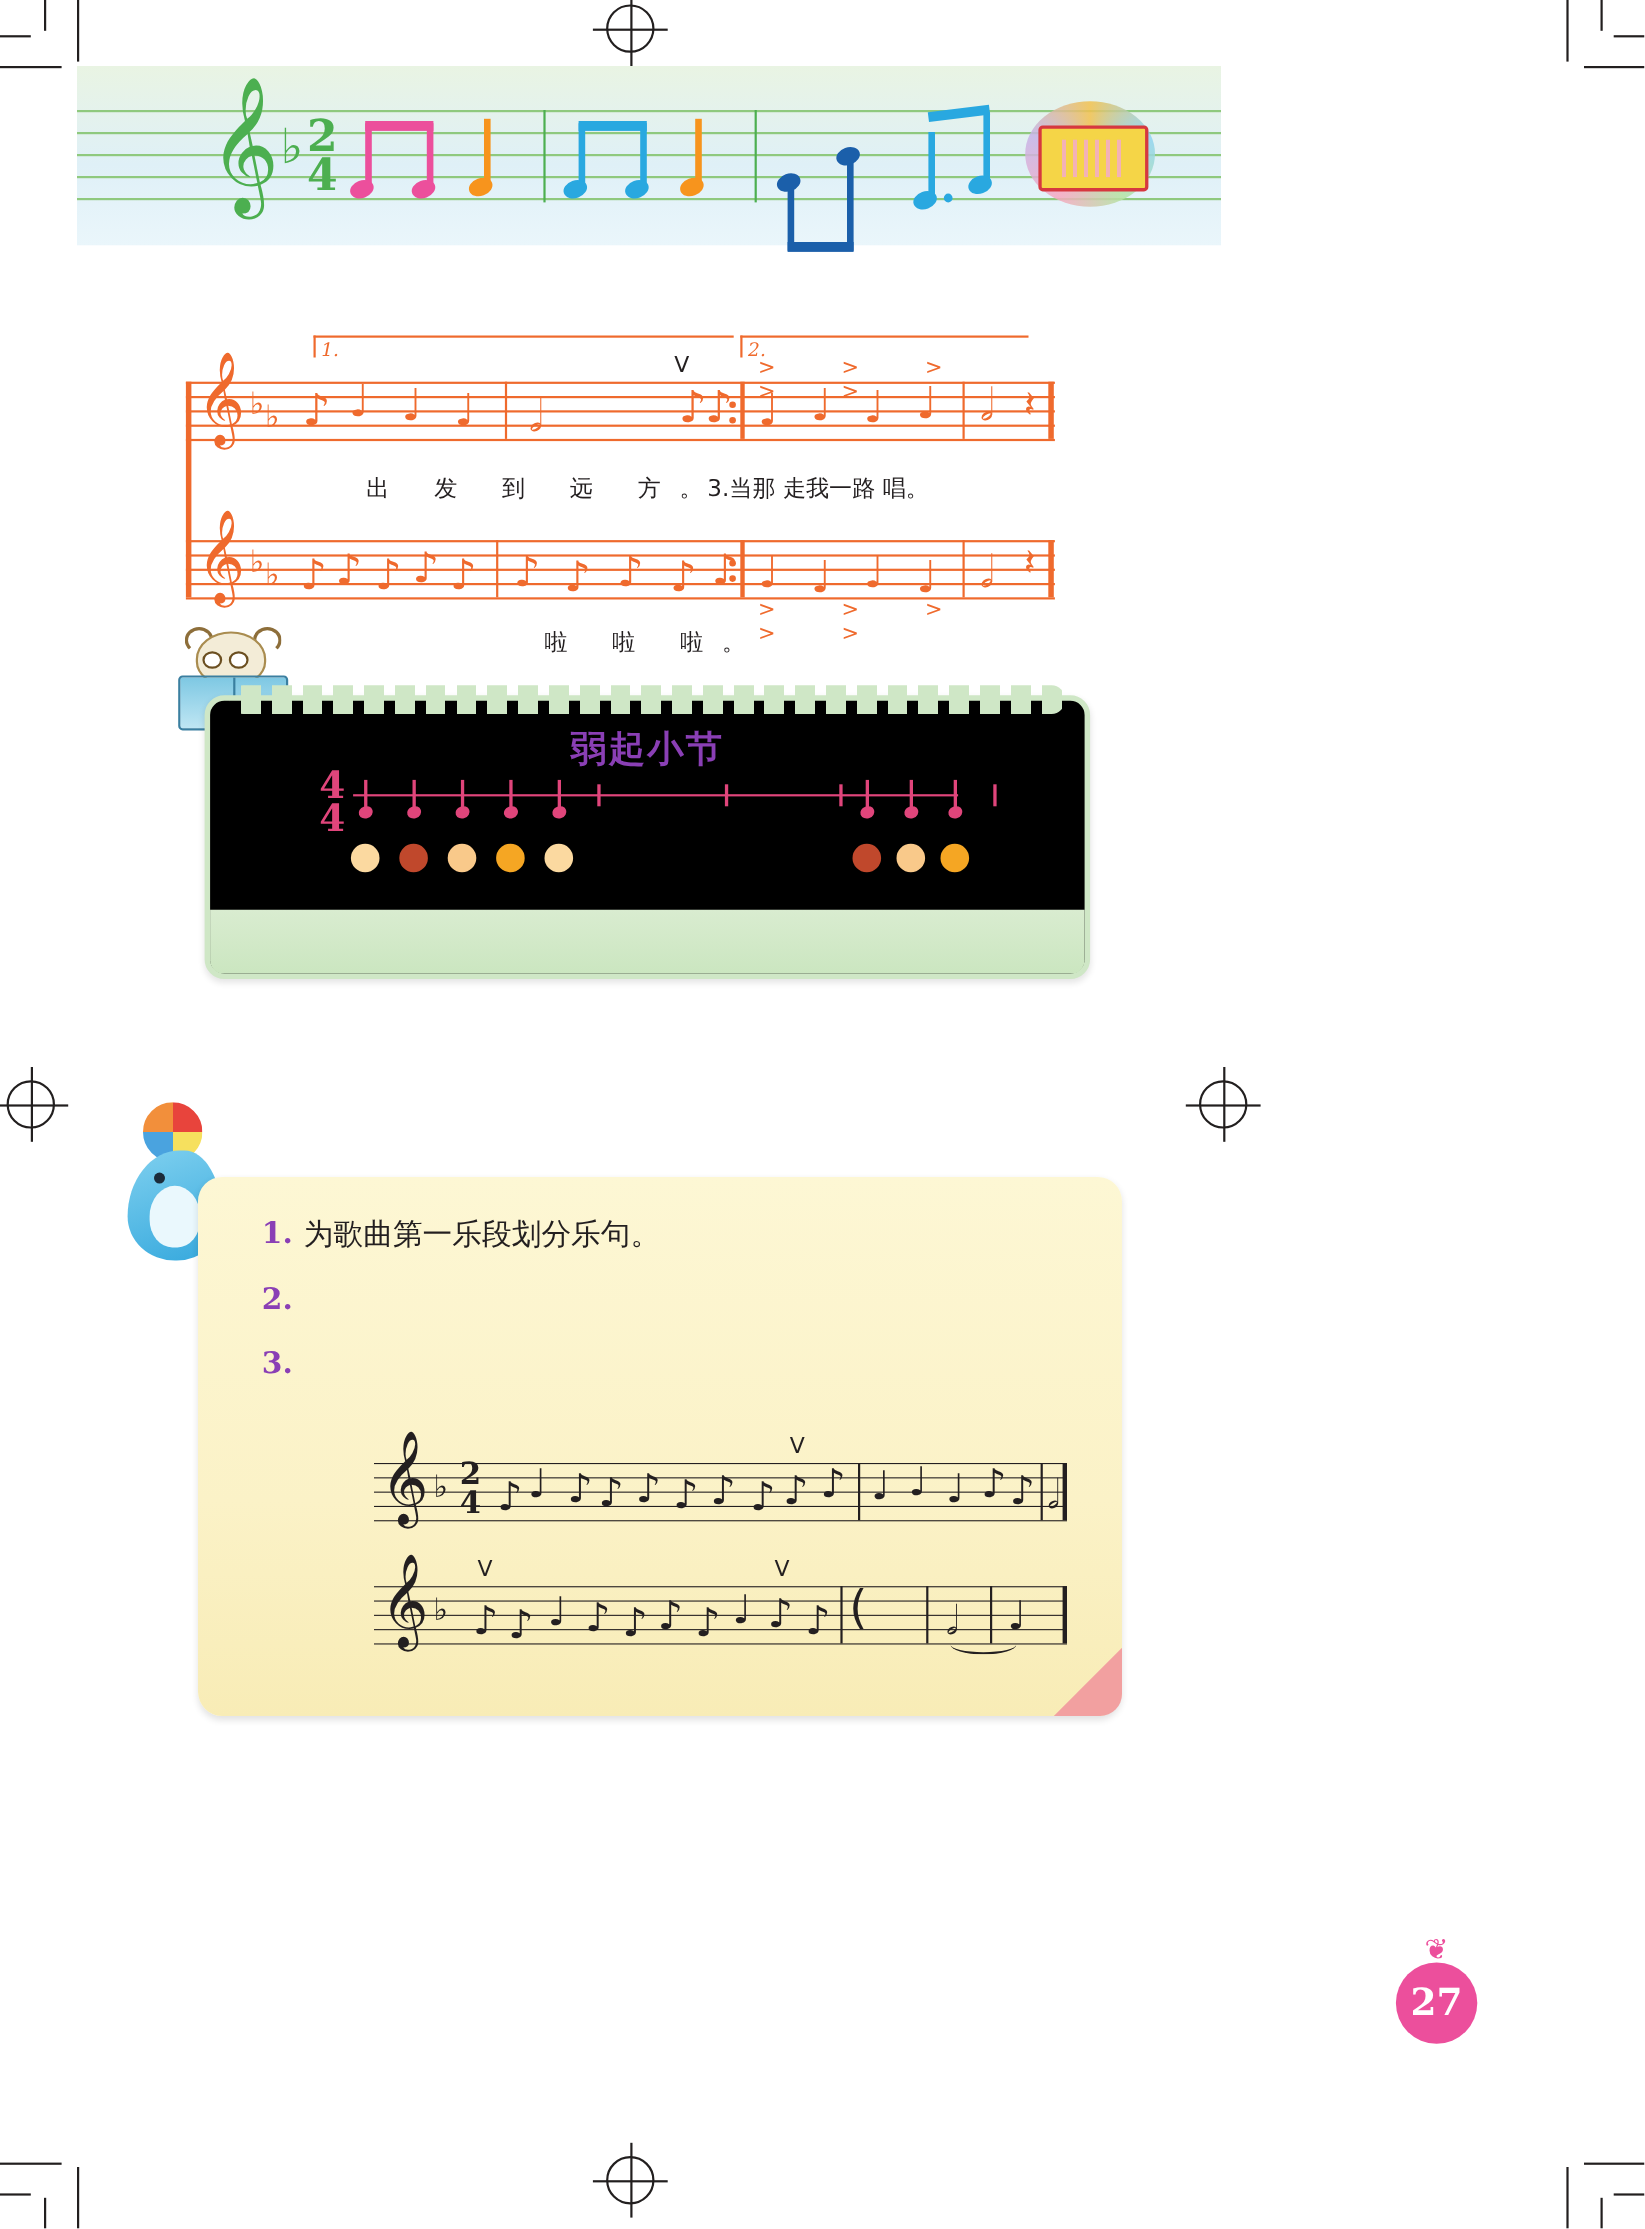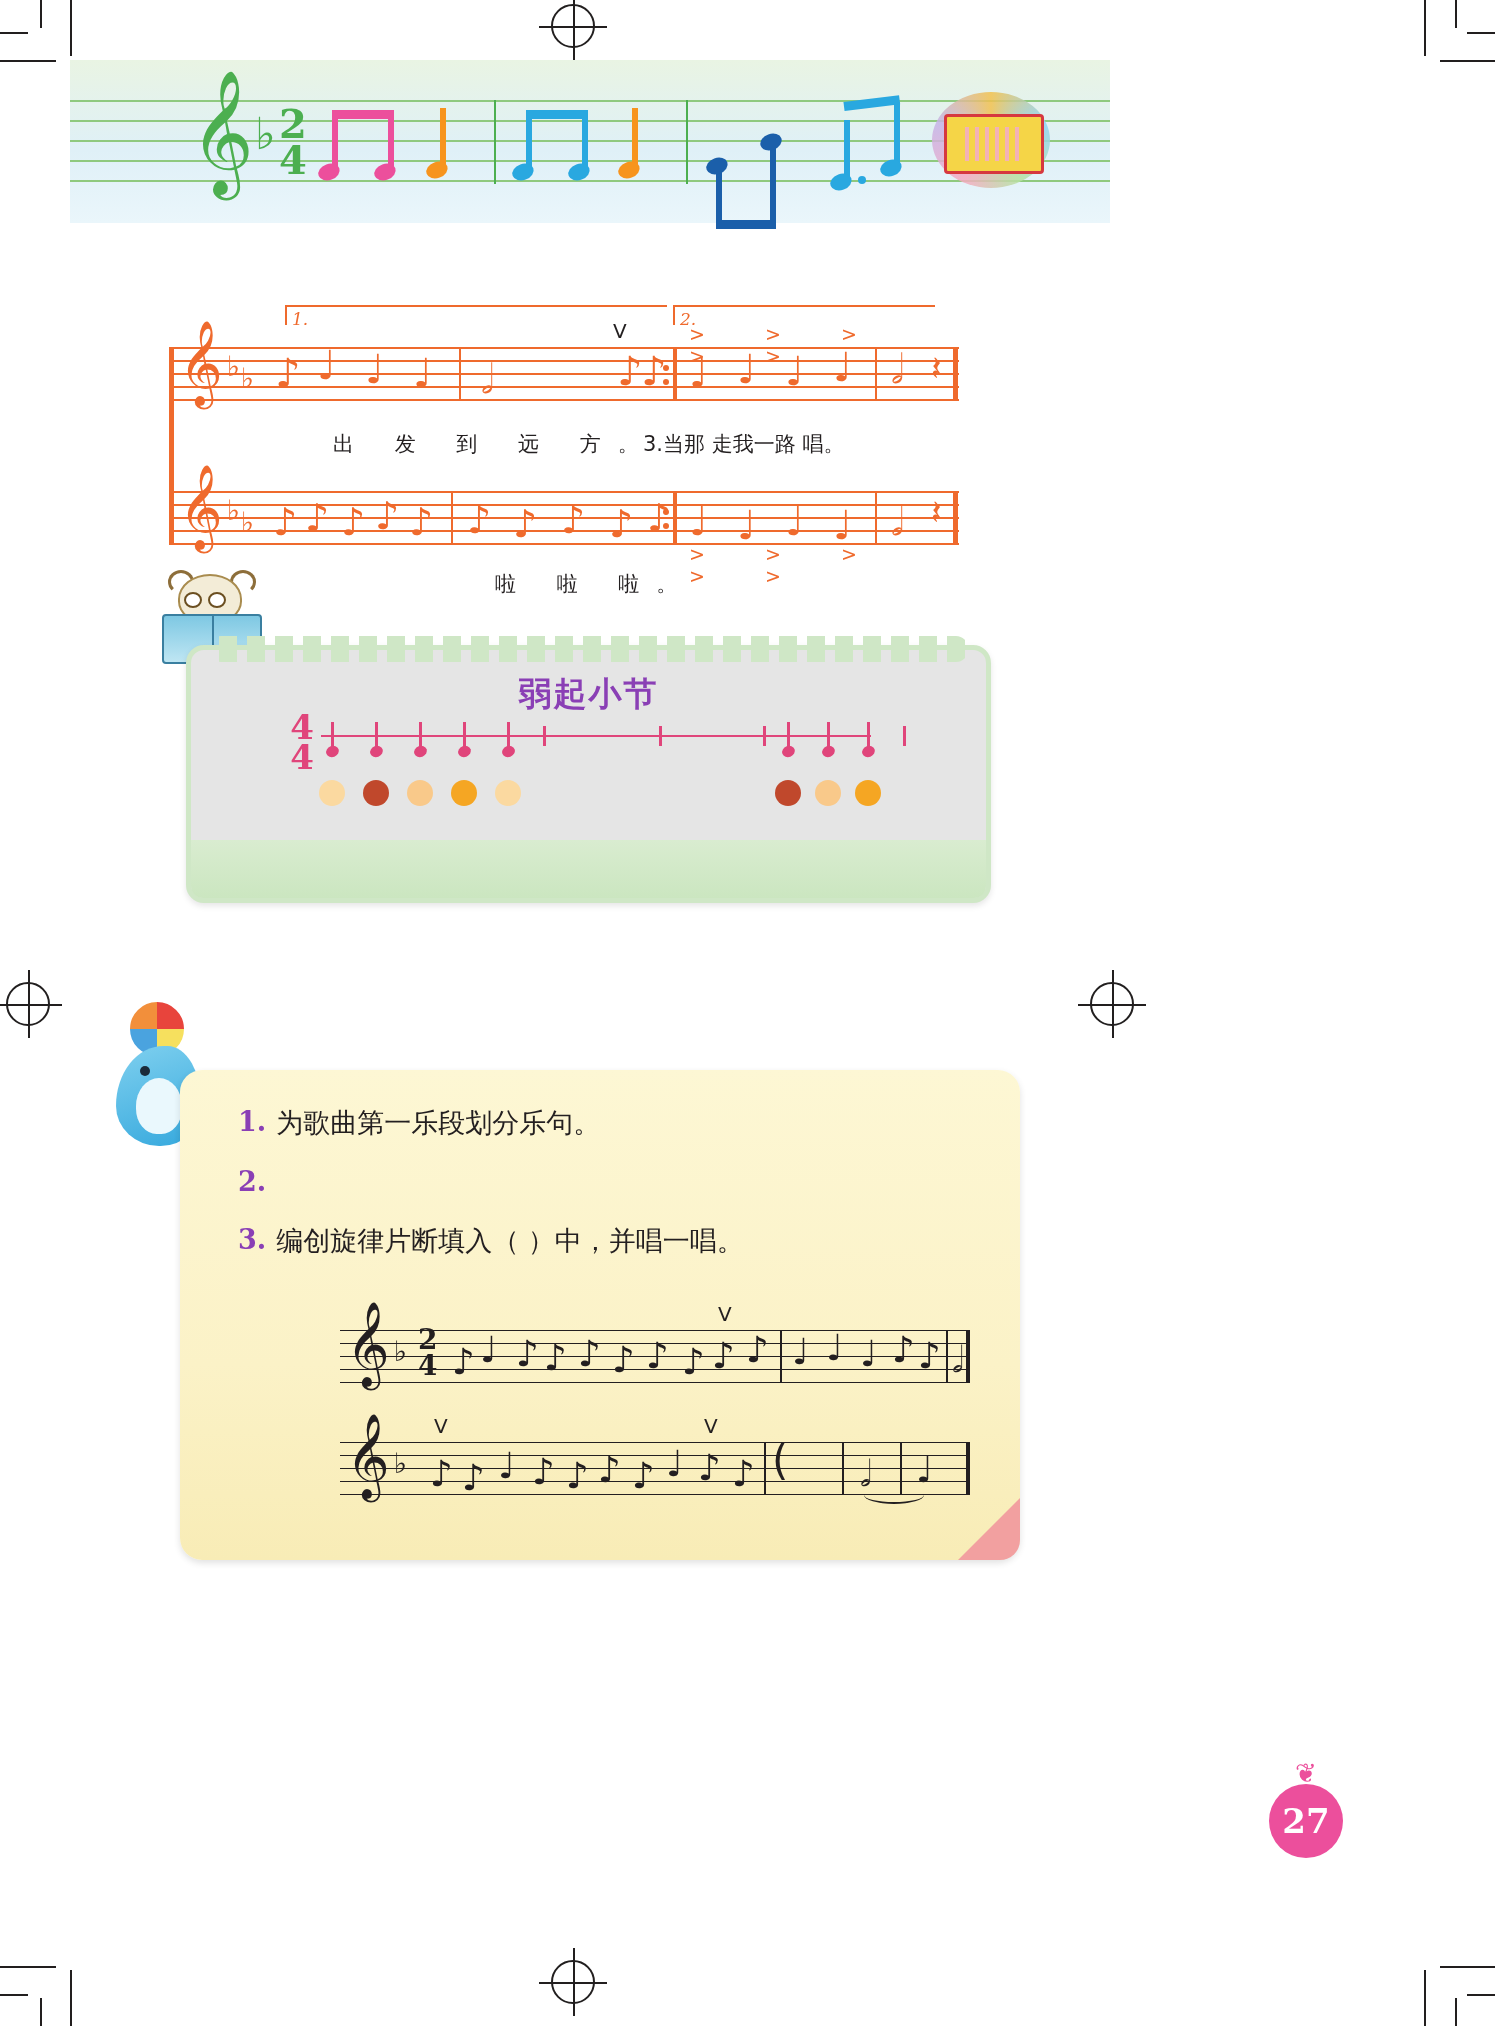--- a/index.html
+++ b/index.html
@@ -202,24 +202,24 @@
     position: absolute;
     color: #231f20;
     font-size: 20px;
     font-family: "DejaVu Sans", sans-serif;
   }
 
   
   .notecard {
     position: absolute;
     left: 116px;
-    top: 585px;
+    top: 572px;
     width: 805px;
     height: 258px;
-    background: #e5e5e5;
+    background: #000000;
     border: 5px solid #cfe7c6;
     border-radius: 18px;
     box-shadow: 0 3px 6px rgba(0,0,0,0.10);
     box-sizing: border-box;
   }
   .notecard .spiral {
     position: absolute;
     left: 18px;
     top: -14px;
     right: 18px;
@@ -699,21 +699,20 @@
     <div class="tasklist">
       <div class="taskrow">
         <div class="tasknum">1.</div>
         <div class="tasktext">为歌曲第一乐段划分乐句。</div>
       </div>
       <div class="taskrow">
         <div class="tasknum">2.</div>
       </div>
       <div class="taskrow">
         <div class="tasknum">3.</div>
-        <div class="tasktext">编创旋律片断填入（       ）中，并唱一唱。</div>
       </div>
     </div>
 
     <div class="ministaff" style="position:absolute; left:160px; top:260px; width:630px; height:52px;">
       <div class="lines" style="position:absolute; left:0; top:0; width:100%; height:52px;">
         <i style="top:0px;"></i>
           <i style="top:13px;"></i>
           <i style="top:26px;"></i>
           <i style="top:39px;"></i>
           <i style="top:52px;"></i>

